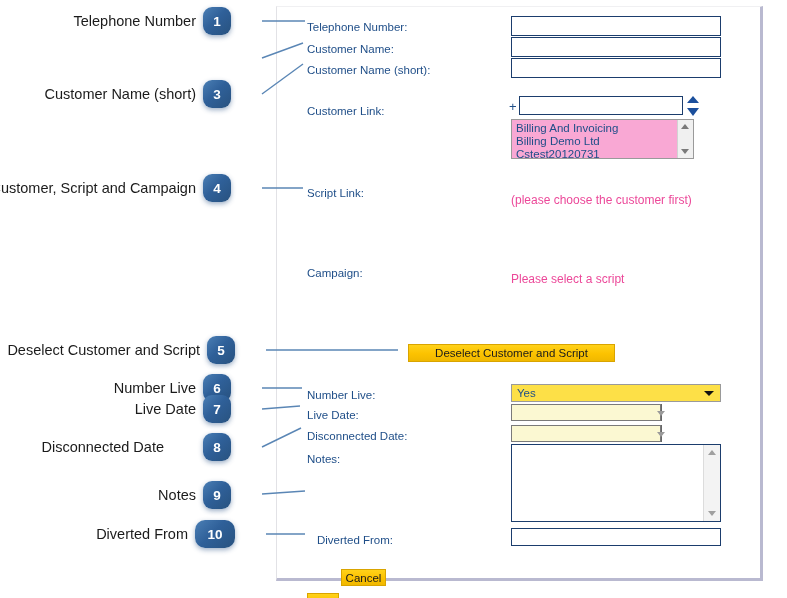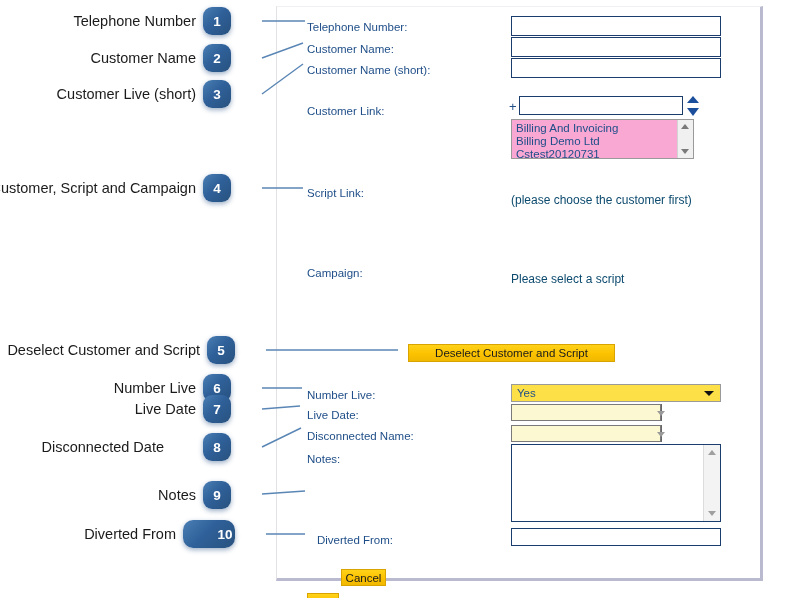--- a/index.html
+++ b/index.html
@@ -46,21 +46,21 @@
     box-shadow: 0 2px 5px rgba(40,80,130,0.45);
     color: #ffffff;
     font-size: 13.5px;
     font-weight: bold;
     display: flex;
     align-items: center;
     justify-content: center;
     flex: none;
     font-family: "Liberation Sans", sans-serif;
   }
-  .badge.wide { width: 20px; border-radius: 10px; padding-left: 32px; }
+  .badge.wide { width: 40px; border-radius: 10px; }
 
   
   #leaders {
     position: absolute;
     left: 0; top: 0;
     width: 787px; height: 598px;
     pointer-events: none;
   }
 
   
@@ -81,21 +81,21 @@
   .fld-label {
     position: absolute;
     font-size: 11.5px;
     color: #1f4e88;
     font-family: "Liberation Sans", sans-serif;
     white-space: nowrap;
   }
   .fld-note {
     position: absolute;
     font-size: 12px;
-    color: #0c4a6e;
+    color: #ec4899;
     font-family: "Liberation Sans", sans-serif;
     white-space: nowrap;
   }
 
   .txtbox {
     position: absolute;
     border: 1px solid #1b3d6d;
     background: #ffffff;
     box-sizing: border-box;
   }
@@ -303,21 +303,21 @@
     </div>
 
     <div class="fld-label" style="left:30px; top:402px;">Live Date:</div>
     <div class="datefield" style="left:234px; top:397px; width:122px; height:17px;">
       <input class="d-in" type="text" style="padding: 0px 3px; font-size: 11px; color: rgb(31, 78, 136); font-family: &quot;Liberation Sans&quot;, sans-serif;" value="">
       <div class="d-btn">
         <span class="caret"></span>
       </div>
     </div>
 
-    <div class="fld-label" style="left:30px; top:423px;">Disconnected Name:</div>
+    <div class="fld-label" style="left:30px; top:423px;">Disconnected Date:</div>
     <div class="datefield" style="left:234px; top:418px; width:122px; height:17px;">
       <input class="d-in" type="text" style="padding: 0px 3px; font-size: 11px; color: rgb(31, 78, 136); font-family: &quot;Liberation Sans&quot;, sans-serif;" value="">
       <div class="d-btn">
         <span class="caret"></span>
       </div>
     </div>
 
     <div class="fld-label" style="left:30px; top:446px;">Notes:</div>
     <div class="textarea-box" style="left:234px; top:437px; width:210px; height:78px;">
       <textarea style="position: absolute; left: 0px; top: 0px; width: 194px; height: 100%; border: none; outline: none; resize: none; padding: 2px 3px; box-sizing: border-box; font-size: 11.5px; color: rgb(31, 78, 136); font-family: &quot;Liberation Sans&quot;, sans-serif; background: rgb(255, 255, 255);"></textarea>
@@ -345,27 +345,23 @@
     <line x1="262" y1="447" x2="301" y2="428" stroke="#5a86b5" stroke-width="1.4"></line>
     <line x1="262" y1="494" x2="305" y2="491" stroke="#5a86b5" stroke-width="1.4"></line>
     <line x1="266" y1="534" x2="305" y2="534" stroke="#5a86b5" stroke-width="1.4"></line>
   </svg>
 
   <div class="callout" style="right:556px; top:7px;">
     <span class="callout-text">Telephone Number</span>
     <span class="badge">1</span>
   </div>
 
-  <div class="callout" style="right:556px; top:44px;">
-    <span class="callout-text">Customer Name</span>
-    <span class="badge">2</span>
-  </div>
 
   <div class="callout" style="right:556px; top:80px;">
-    <span class="callout-text">Customer Live (short)</span>
+    <span class="callout-text">Customer Name (short)</span>
     <span class="badge">3</span>
   </div>
 
   <div class="callout" style="right:556px; top:174px;">
     <span class="callout-text">Link Customer, Script and Campaign</span>
     <span class="badge">4</span>
   </div>
 
   <div class="callout" style="right:552px; top:336px;">
     <span class="callout-text">Deselect Customer and Script</span>

